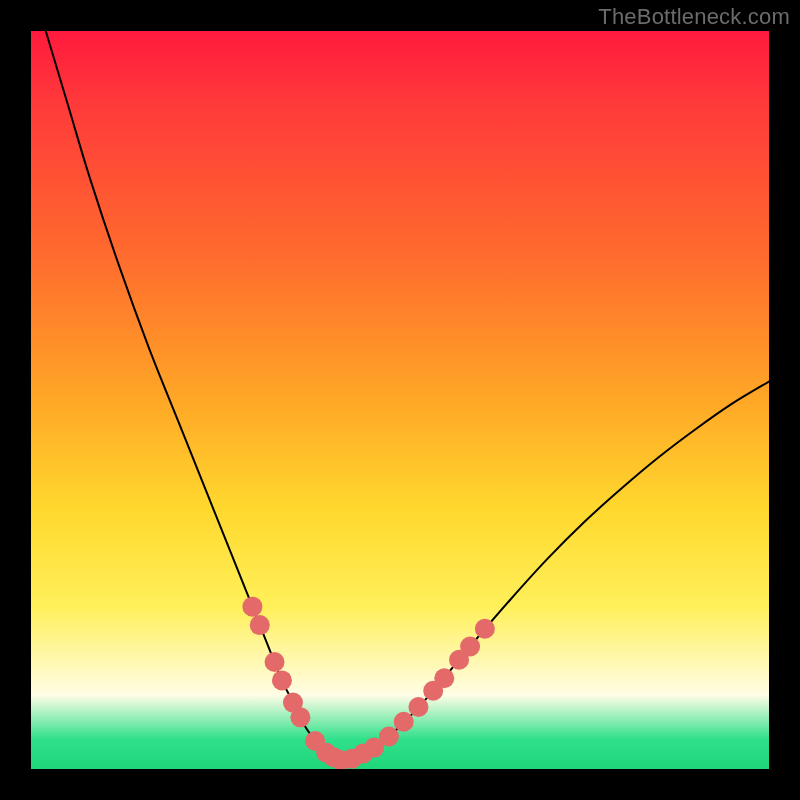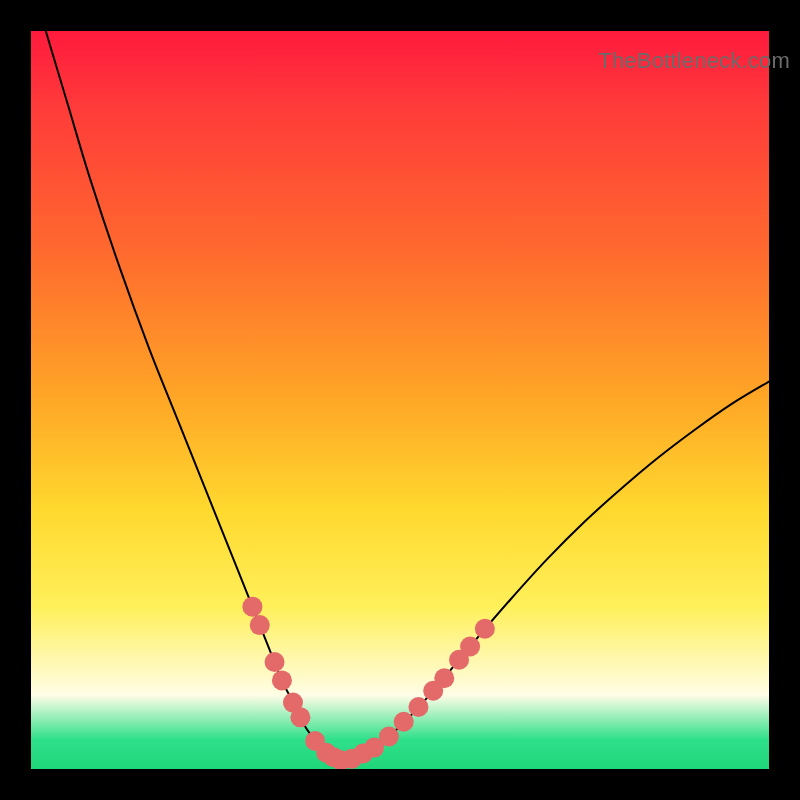--- a/index.html
+++ b/index.html
@@ -45,21 +45,20 @@
     height: 738px;
   }
   .watermark {
     position: absolute;
     top: 4px;
     right: 10px;
     color: #6b6b6b;
     font-size: 22px;
     font-weight: 400;
     letter-spacing: 0.2px;
-    margin-top: 44px;
   }
 </style>
 </head>
 <body>
 
 <div class="chart-container">
   <div class="plot-area">
     <svg class="plot-svg" viewBox="0 0 738 738" preserveAspectRatio="none">
       <path id="curve-path" fill="none" stroke="#000000" stroke-width="2" stroke-linecap="round" stroke-linejoin="round" d="M 14.76 0.00 C 18.45 12.30, 29.52 49.20, 36.90 73.80 C 44.28 98.40, 50.43 120.54, 59.04 147.60 C 67.65 174.66, 78.72 207.87, 88.56 236.16 C 98.40 264.45, 108.24 291.51, 118.08 317.34 C 127.92 343.17, 137.76 366.54, 147.60 391.14 C 157.44 415.74, 167.28 440.34, 177.12 464.94 C 186.96 489.54, 199.26 520.29, 206.64 538.74 C 214.02 557.19, 216.48 563.34, 221.40 575.64 C 226.32 587.94, 231.24 600.24, 236.16 612.54 C 241.08 624.84, 247.23 640.83, 250.92 649.44 C 254.61 658.05, 255.84 659.28, 258.30 664.20 C 260.76 669.12, 263.22 674.04, 265.68 678.96 C 268.14 683.88, 270.60 689.42, 273.06 693.72 C 275.52 698.02, 277.98 701.35, 280.44 704.79 C 282.90 708.23, 285.36 711.56, 287.82 714.38 C 290.28 717.21, 292.74 719.80, 295.20 721.76 C 297.66 723.73, 300.12 724.96, 302.58 726.19 C 305.04 727.42, 307.50 728.77, 309.96 729.14 C 312.42 729.51, 314.88 728.90, 317.34 728.41 C 319.80 727.91, 321.03 727.79, 324.72 726.19 C 328.41 724.59, 334.56 721.76, 339.48 718.81 C 344.40 715.86, 349.32 712.42, 354.24 708.48 C 359.16 704.54, 364.08 699.87, 369.00 695.20 C 373.92 690.52, 377.61 687.08, 383.76 680.44 C 389.91 673.79, 396.06 666.91, 405.90 655.34 C 415.74 643.78, 430.50 625.58, 442.80 611.06 C 455.10 596.55, 467.40 582.16, 479.70 568.26 C 492.00 554.36, 504.30 540.59, 516.60 527.67 C 528.90 514.76, 541.20 502.45, 553.50 490.77 C 565.80 479.08, 578.10 468.26, 590.40 457.56 C 602.70 446.86, 615.00 436.40, 627.30 426.56 C 639.60 416.72, 651.90 407.50, 664.20 398.52 C 676.50 389.54, 688.80 380.69, 701.10 372.69 C 713.40 364.69, 731.85 354.24, 738.00 350.55"></path>
       <g id="marker-group">

